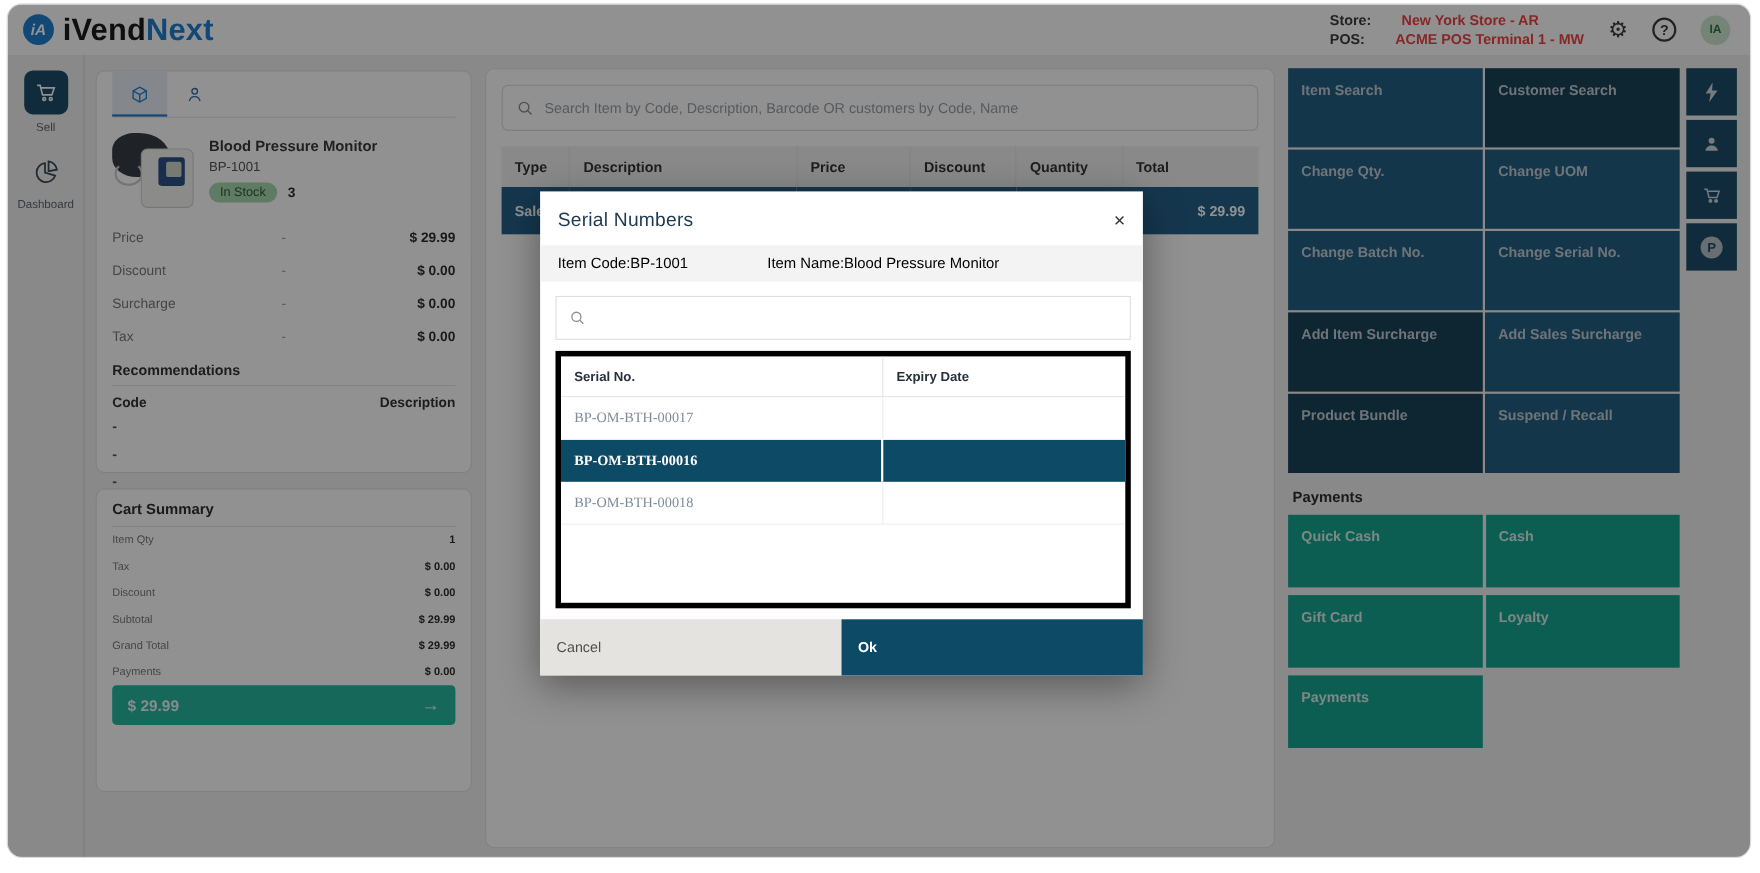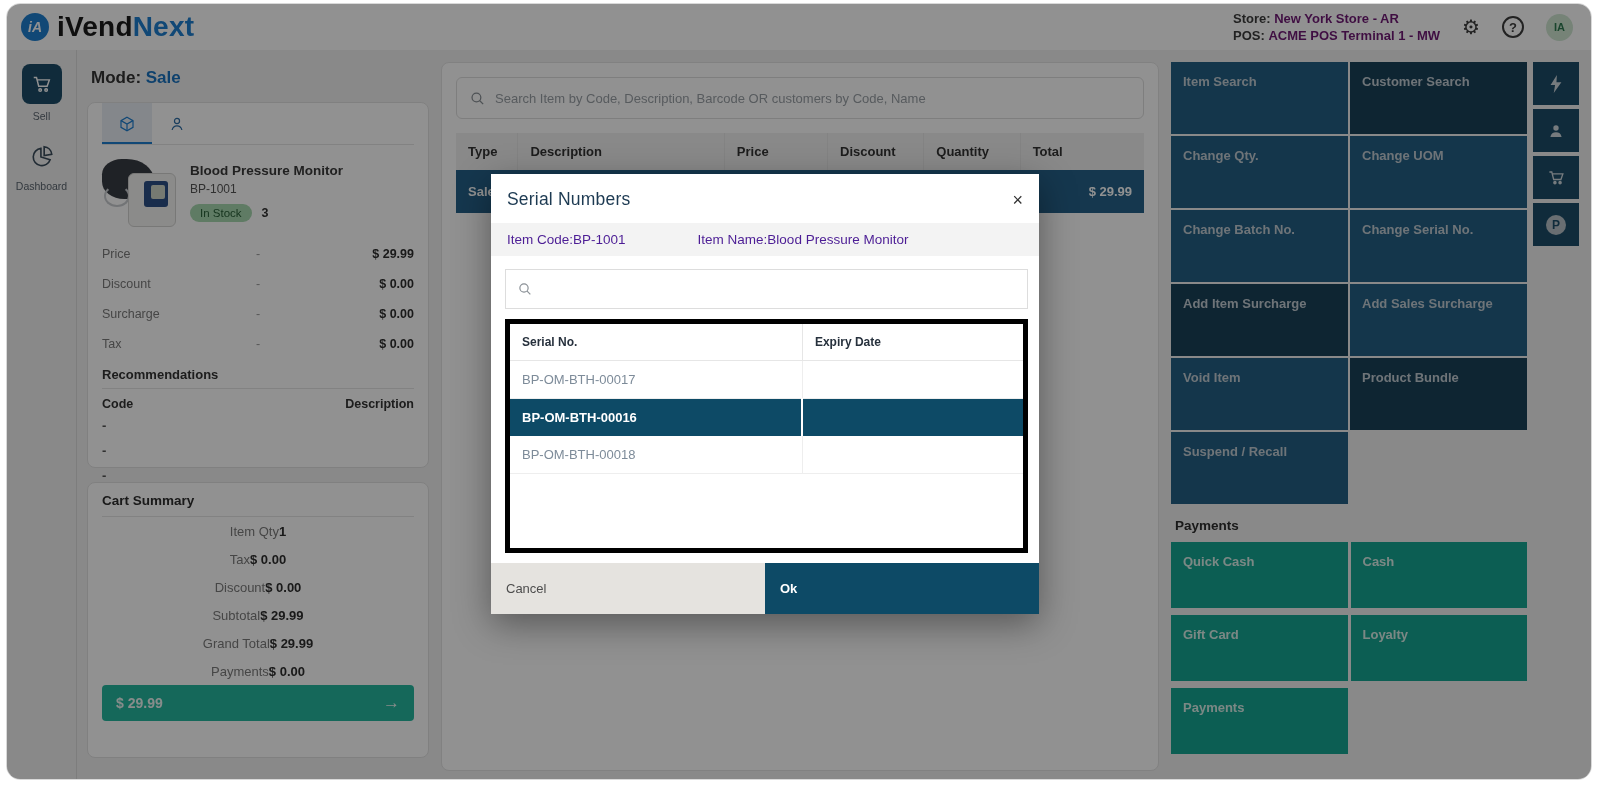--- a/index.html
+++ b/index.html
@@ -10,21 +10,21 @@
   
   .hdr { height:46px; background:#fff; display:flex; align-items:center; padding:0 18px 0 14px; }
   .logo-wrap { display:flex; align-items:center; gap:8px; }
   .logo-circle { width:28px; height:28px; border-radius:50%; background:var(--accent-blue); color:#fff;
                  display:flex; align-items:center; justify-content:center; font-style:italic; font-weight:bold; font-size:14px; }
   .logo-text { font-size:28px; font-weight:bold; color:#1b1b1b; letter-spacing:.2px; }
   .logo-text .nx { color:var(--accent-blue); }
   .hdr-right { margin-left:auto; display:flex; align-items:center; gap:22px; }
   .store-block { font-size:13px; line-height:17px; text-align:left; }
   .store-block b { color:#3d3d3d; }
-  .store-block span.val { color:#701a75; font-weight:bold; }
+  .store-block span.val { color:#ef4444; font-weight:bold;margin-left:24px; }
   .gear { font-size:20px; color:#3d3d3d; cursor:pointer; }
   .help-circle { width:22px; height:22px; border:2px solid #3d3d3d; border-radius:50%; color:#3d3d3d;
                  font-size:13px; font-weight:bold; display:flex; align-items:center; justify-content:center; }
   .avatar { width:27px; height:27px; border-radius:50%; background:#cfe6d2; color:#2f7a4f;
             font-size:11px; font-weight:bold; display:flex; align-items:center; justify-content:center; }
 
   
   .content { display:flex; height:731px; }
   .side-nav { width:70px; border-right:1px solid #dcdcdc; padding-top:14px; text-align:center; flex:none; }
   .nav-btn { width:40px; height:40px; margin:0 auto; border-radius:8px; background:var(--navy-strip);
@@ -55,21 +55,21 @@
   .kv { display:flex; align-items:center; font-size:12.5px; padding:8px 0; }
   .kv .k { color:#7b7b7b; width:40%; }
   .kv .dash { color:#9a9a9a; width:20%; text-align:center; }
   .kv .v { width:40%; text-align:right; font-weight:bold; color:#2e2e2e; }
   .reco-title { font-size:13px; font-weight:bold; color:#333; padding:8px 0 6px; border-bottom:1px solid #e4e4e4; }
   .reco-head { display:flex; justify-content:space-between; font-size:12.5px; font-weight:bold; color:#333; padding:8px 0 2px; }
   .reco-dash { font-size:13px; font-weight:bold; color:#555; padding:5px 0; }
 
   .cart-card { margin-top:14px; height:276px; padding-bottom:10px; }
   .cs-title { font-size:13.5px; font-weight:bold; color:#2e2e2e; padding:10px 0 8px; border-bottom:1px solid #e4e4e4; }
-  .cs-row { display:flex; justify-content:center; font-size:13px; padding:6.5px 0; }
+  .cs-row { display:flex; justify-content:space-between; font-size:10px; padding:6.5px 0; }
   .cs-row .k { color:#7b7b7b; }
   .cs-row .v { font-weight:bold; color:#2e2e2e; }
   .co-label { font-size:12.5px; font-weight:bold; color:#2e2e2e; padding:6px 0 6px; }
   .checkout-btn { height:36px; background:var(--teal-checkout); border-radius:4px; color:#eef7f4; display:flex;
                   align-items:center; padding:0 14px; font-size:14px; font-weight:bold; cursor:pointer; }
   .checkout-btn .arrow { margin-left:auto; font-size:17px; font-weight:normal; }
 
   .center-panel { flex:1; margin:12px 8px 10px 2px; background:#fff; border:1px solid #e3e3e3; border-radius:8px; padding:14px; }
   .search-bar { height:42px; border:1px solid #ddd; border-radius:6px; display:flex; align-items:center; padding:0 12px; gap:9px; background:#fff; }
   .search-bar input { border:none; outline:none; flex:1; font-size:13px; color:#333; font-family:"Liberation Sans",sans-serif; }
@@ -97,30 +97,30 @@
   .p-circle { width:20px; height:20px; border-radius:50%; background:#b9c2c8; color:var(--navy-strip);
               font-size:12px; font-weight:bold; display:flex; align-items:center; justify-content:center; }
 
   
   .overlay { position:absolute; inset:0; background:rgba(0,0,0,0.43); z-index:10; }
   .modal { position:absolute; left:484px; top:170px; width:548px; background:#fff; z-index:20;
            box-shadow:0 10px 34px rgba(0,0,0,.4); }
   .m-title { display:flex; align-items:center; padding:15px 16px 13px; }
   .m-title h2 { font-size:17.5px; font-weight:normal; color:#1d3a52; letter-spacing:.2px; }
   .m-close { margin-left:auto; font-size:18px; color:#333; cursor:pointer; line-height:1; }
-  .m-info { background:#f3f3f3; padding:9px 16px; font-size:13.5px; color:#4c1d95; display:flex; }
+  .m-info { background:#f3f3f3; padding:9px 16px; font-size:13.5px; color:#000000; display:flex; }
   .m-info .pair2 { margin-left:72px; }
   .m-search { margin:13px 11px 10px 14px; height:40px; border:1px solid #ddd; display:flex; align-items:center; padding:0 11px; gap:9px; }
   .m-search input { border:none; outline:none; flex:1; font-size:13px; color:#333; font-family:"Liberation Sans",sans-serif; }
   .m-search input::placeholder { color:#9aa0a6; }
   .m-tbl-wrap { margin:0 11px 10px 14px; border:5px solid #000000; height:234px; overflow:hidden; }
   table.m-tbl { width:100%; border-collapse:collapse; font-size:13px; }
   .m-tbl th { text-align:left; font-weight:bold; font-size:12px; color:#27313d; padding:11px 12px; border-bottom:1px solid #e6e6e6; border-right:1px solid #e6e6e6; }
   .m-tbl th:last-child { border-right:none; }
-  .m-tbl td { padding:11px 12px; color:#7d8b99; border-bottom:1px solid #eee; border-right:1px solid #eee; }
+  .m-tbl td { padding:11px 12px; color:#7d8b99; border-bottom:1px solid #eee; border-right:1px solid #eee;font-family:Liberation Serif, serif; }
   .m-tbl td:last-child { border-right:none; }
   .m-row-sel td { background:var(--modal-primary); color:#fff; font-weight:bold; border-right:2px solid #fff; border-bottom:none; }
   .m-row-sel td:last-child { border-right:none; }
   .m-footer { display:flex; height:51px; }
   .m-cancel { flex:1; background:#e5e3df; color:#4d4d4d; font-size:13px; display:flex; align-items:center; padding:0 15px; cursor:pointer; }
   .m-ok { flex:1; background:var(--modal-primary); color:#fff; font-size:13px; font-weight:bold; display:flex; align-items:center; padding:0 15px; cursor:pointer; }
 
   svg { display:block; }
 </style>
 </head>
@@ -162,24 +162,20 @@
           <svg width="26" height="26" viewBox="0 0 24 24" fill="none" stroke="#3b4d5c" stroke-width="1.5">
             <path d="M11 4a8 8 0 1 0 8.5 10.5L11 12z"></path>
               <path d="M14 2.5a8 8 0 0 1 7 7l-7 1.2z"></path>
           </svg>
         </span>
       </div>
       <div class="nav-label">Dashboard</div>
     </nav>
 
     <section class="left-panel">
-      <div class="mode-line">
-        <span>Mode:</span>
-        <span class="mode-val">Sale</span>
-      </div>
 
       <div class="card item-card">
         <div class="tabs">
           <div class="tab active">
             <span>
               <svg width="18" height="18" viewBox="0 0 24 24" fill="none" stroke="#1e7fd0" stroke-width="1.6">
                 <path d="M12 3l8 4.5v9L12 21l-8-4.5v-9z"></path>
                   <path d="M4 7.5l8 4.5 8-4.5M12 12v9"></path>
               </svg>
             </span>
@@ -322,21 +318,20 @@
     <section class="right-panel">
       <div class="fn-grid">
         <div class="fn">Item Search</div>
         <div class="fn dark">Customer Search</div>
         <div class="fn">Change Qty.</div>
         <div class="fn">Change UOM</div>
         <div class="fn">Change Batch No.</div>
         <div class="fn">Change Serial No.</div>
         <div class="fn dark">Add Item Surcharge</div>
         <div class="fn">Add Sales Surcharge</div>
-        <div class="fn">Void Item</div>
         <div class="fn dark">Product Bundle</div>
         <div class="fn">Suspend / Recall</div>
       </div>
 
       <div class="pay-title">Payments</div>
       <div class="pay-grid">
         <div class="pay">Quick Cash</div>
         <div class="pay">Cash</div>
         <div class="pay">Gift Card</div>
         <div class="pay">Loyalty</div>

